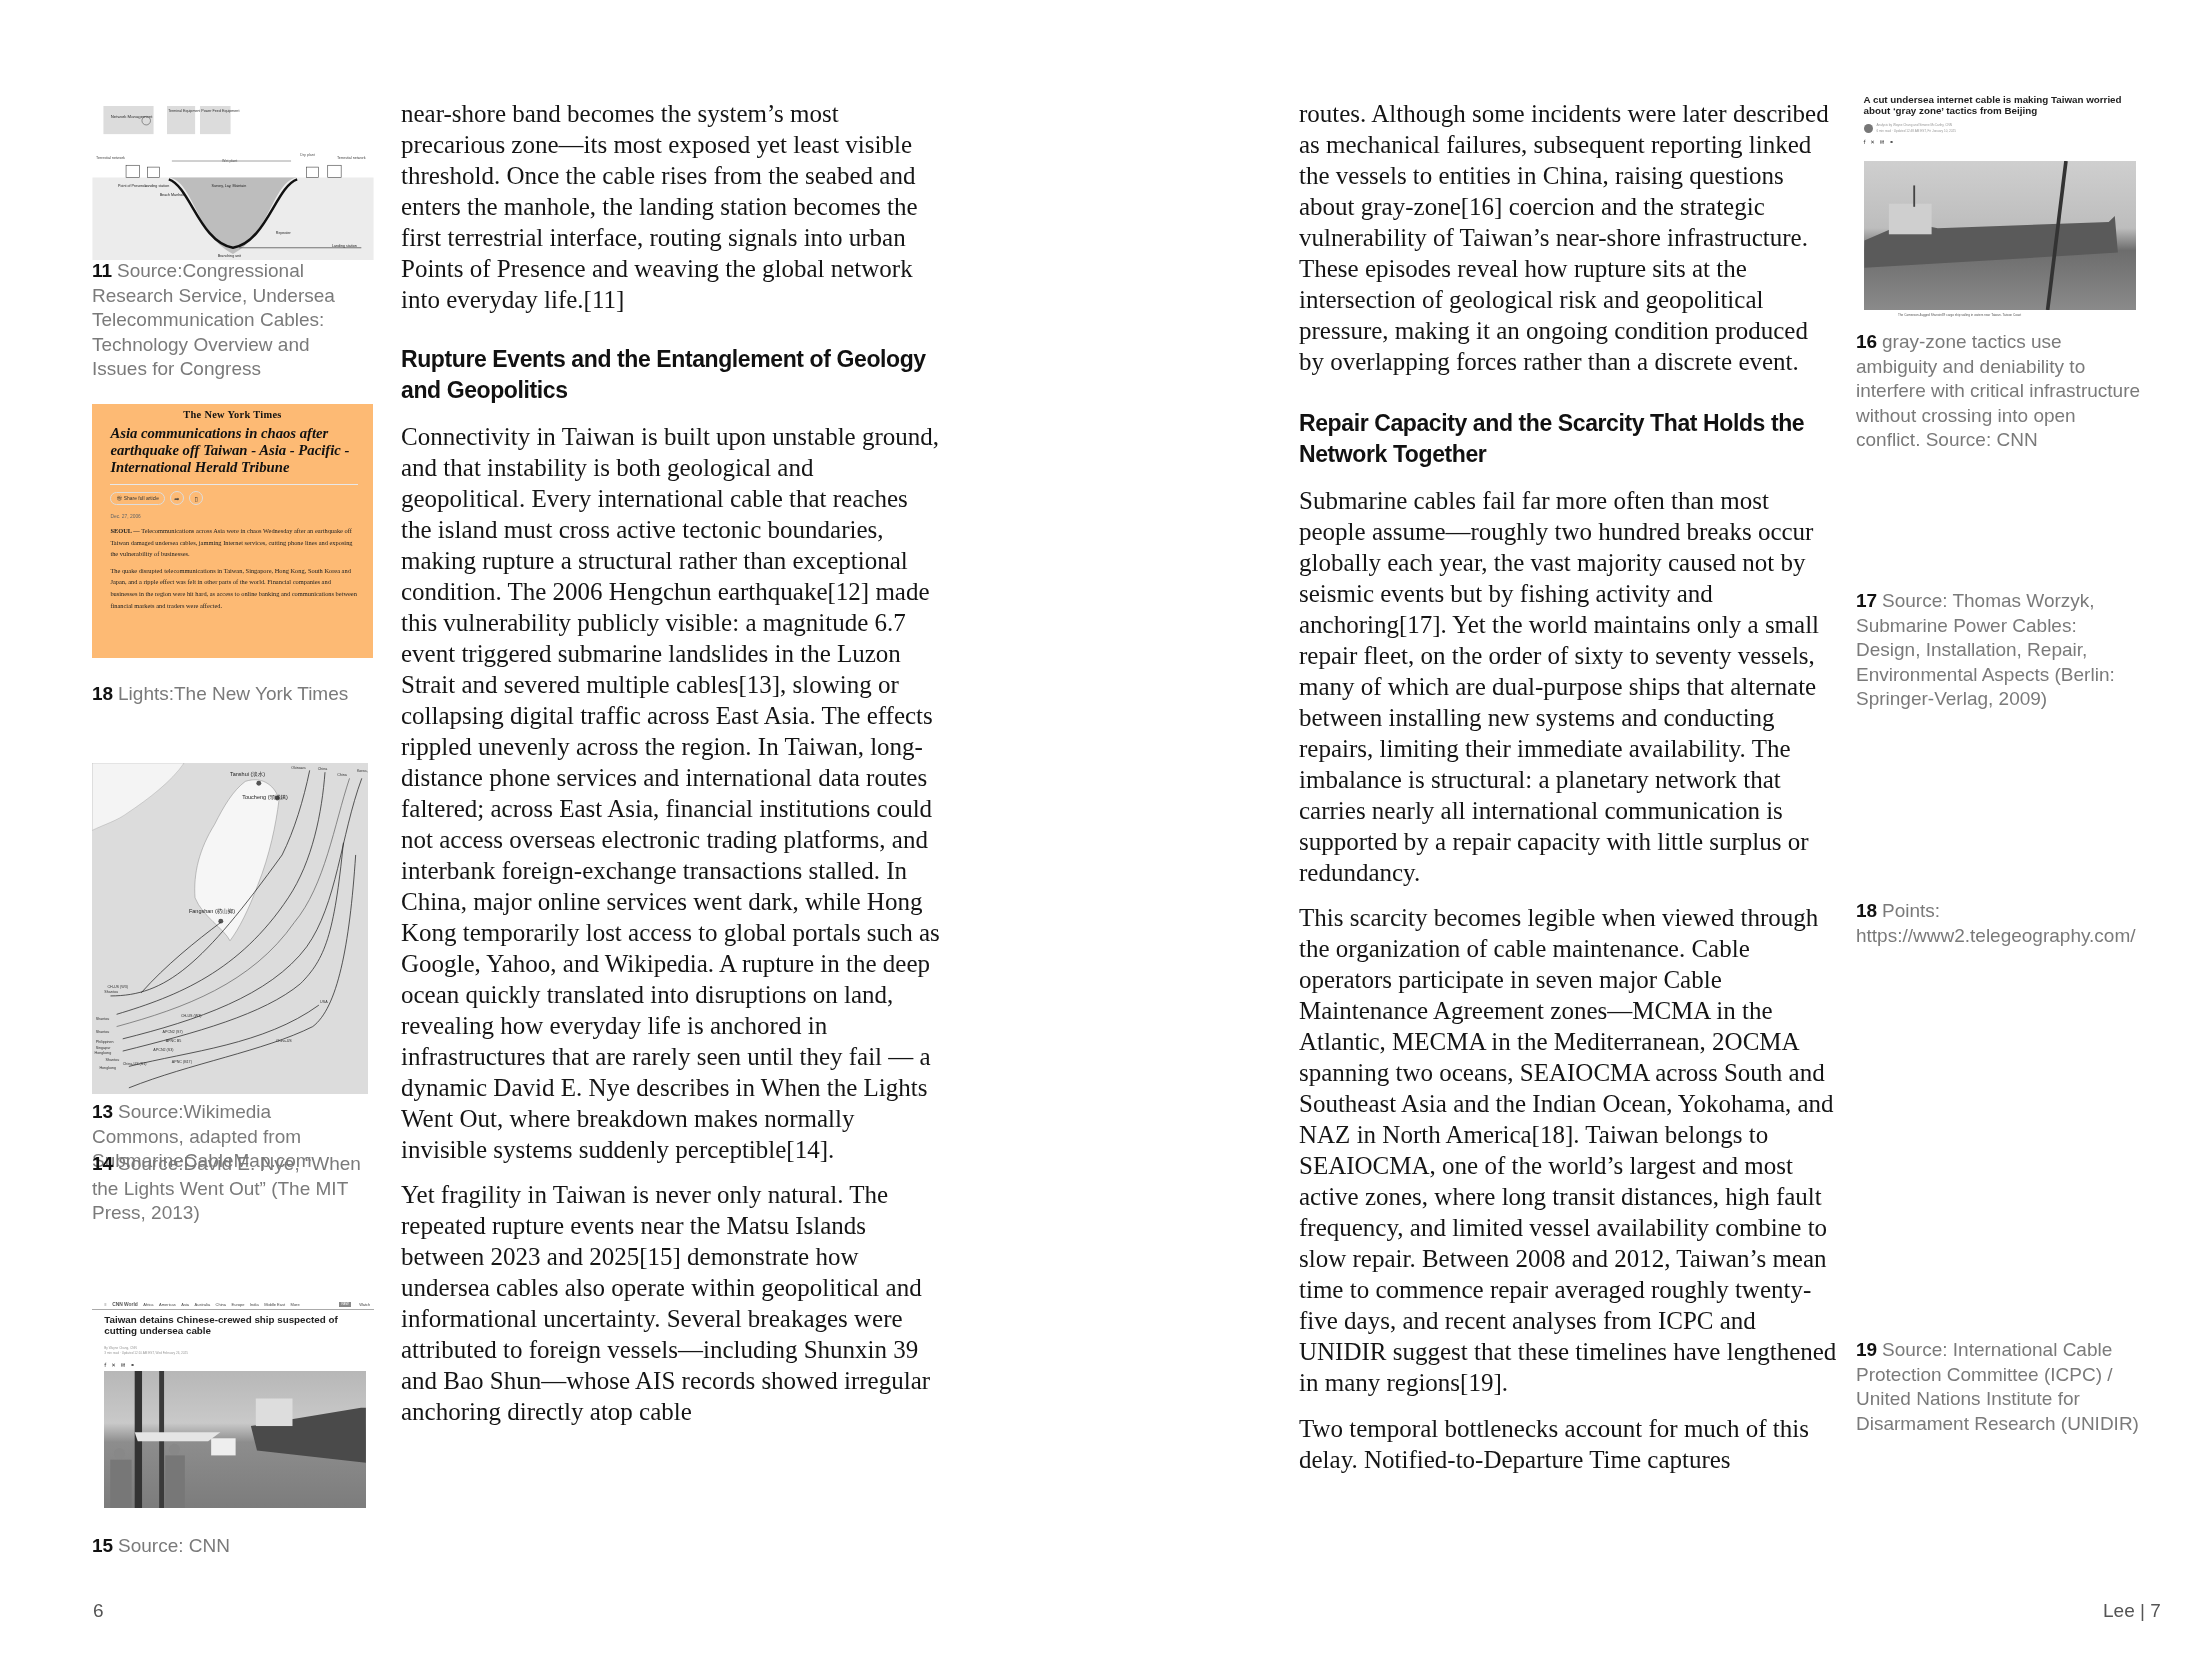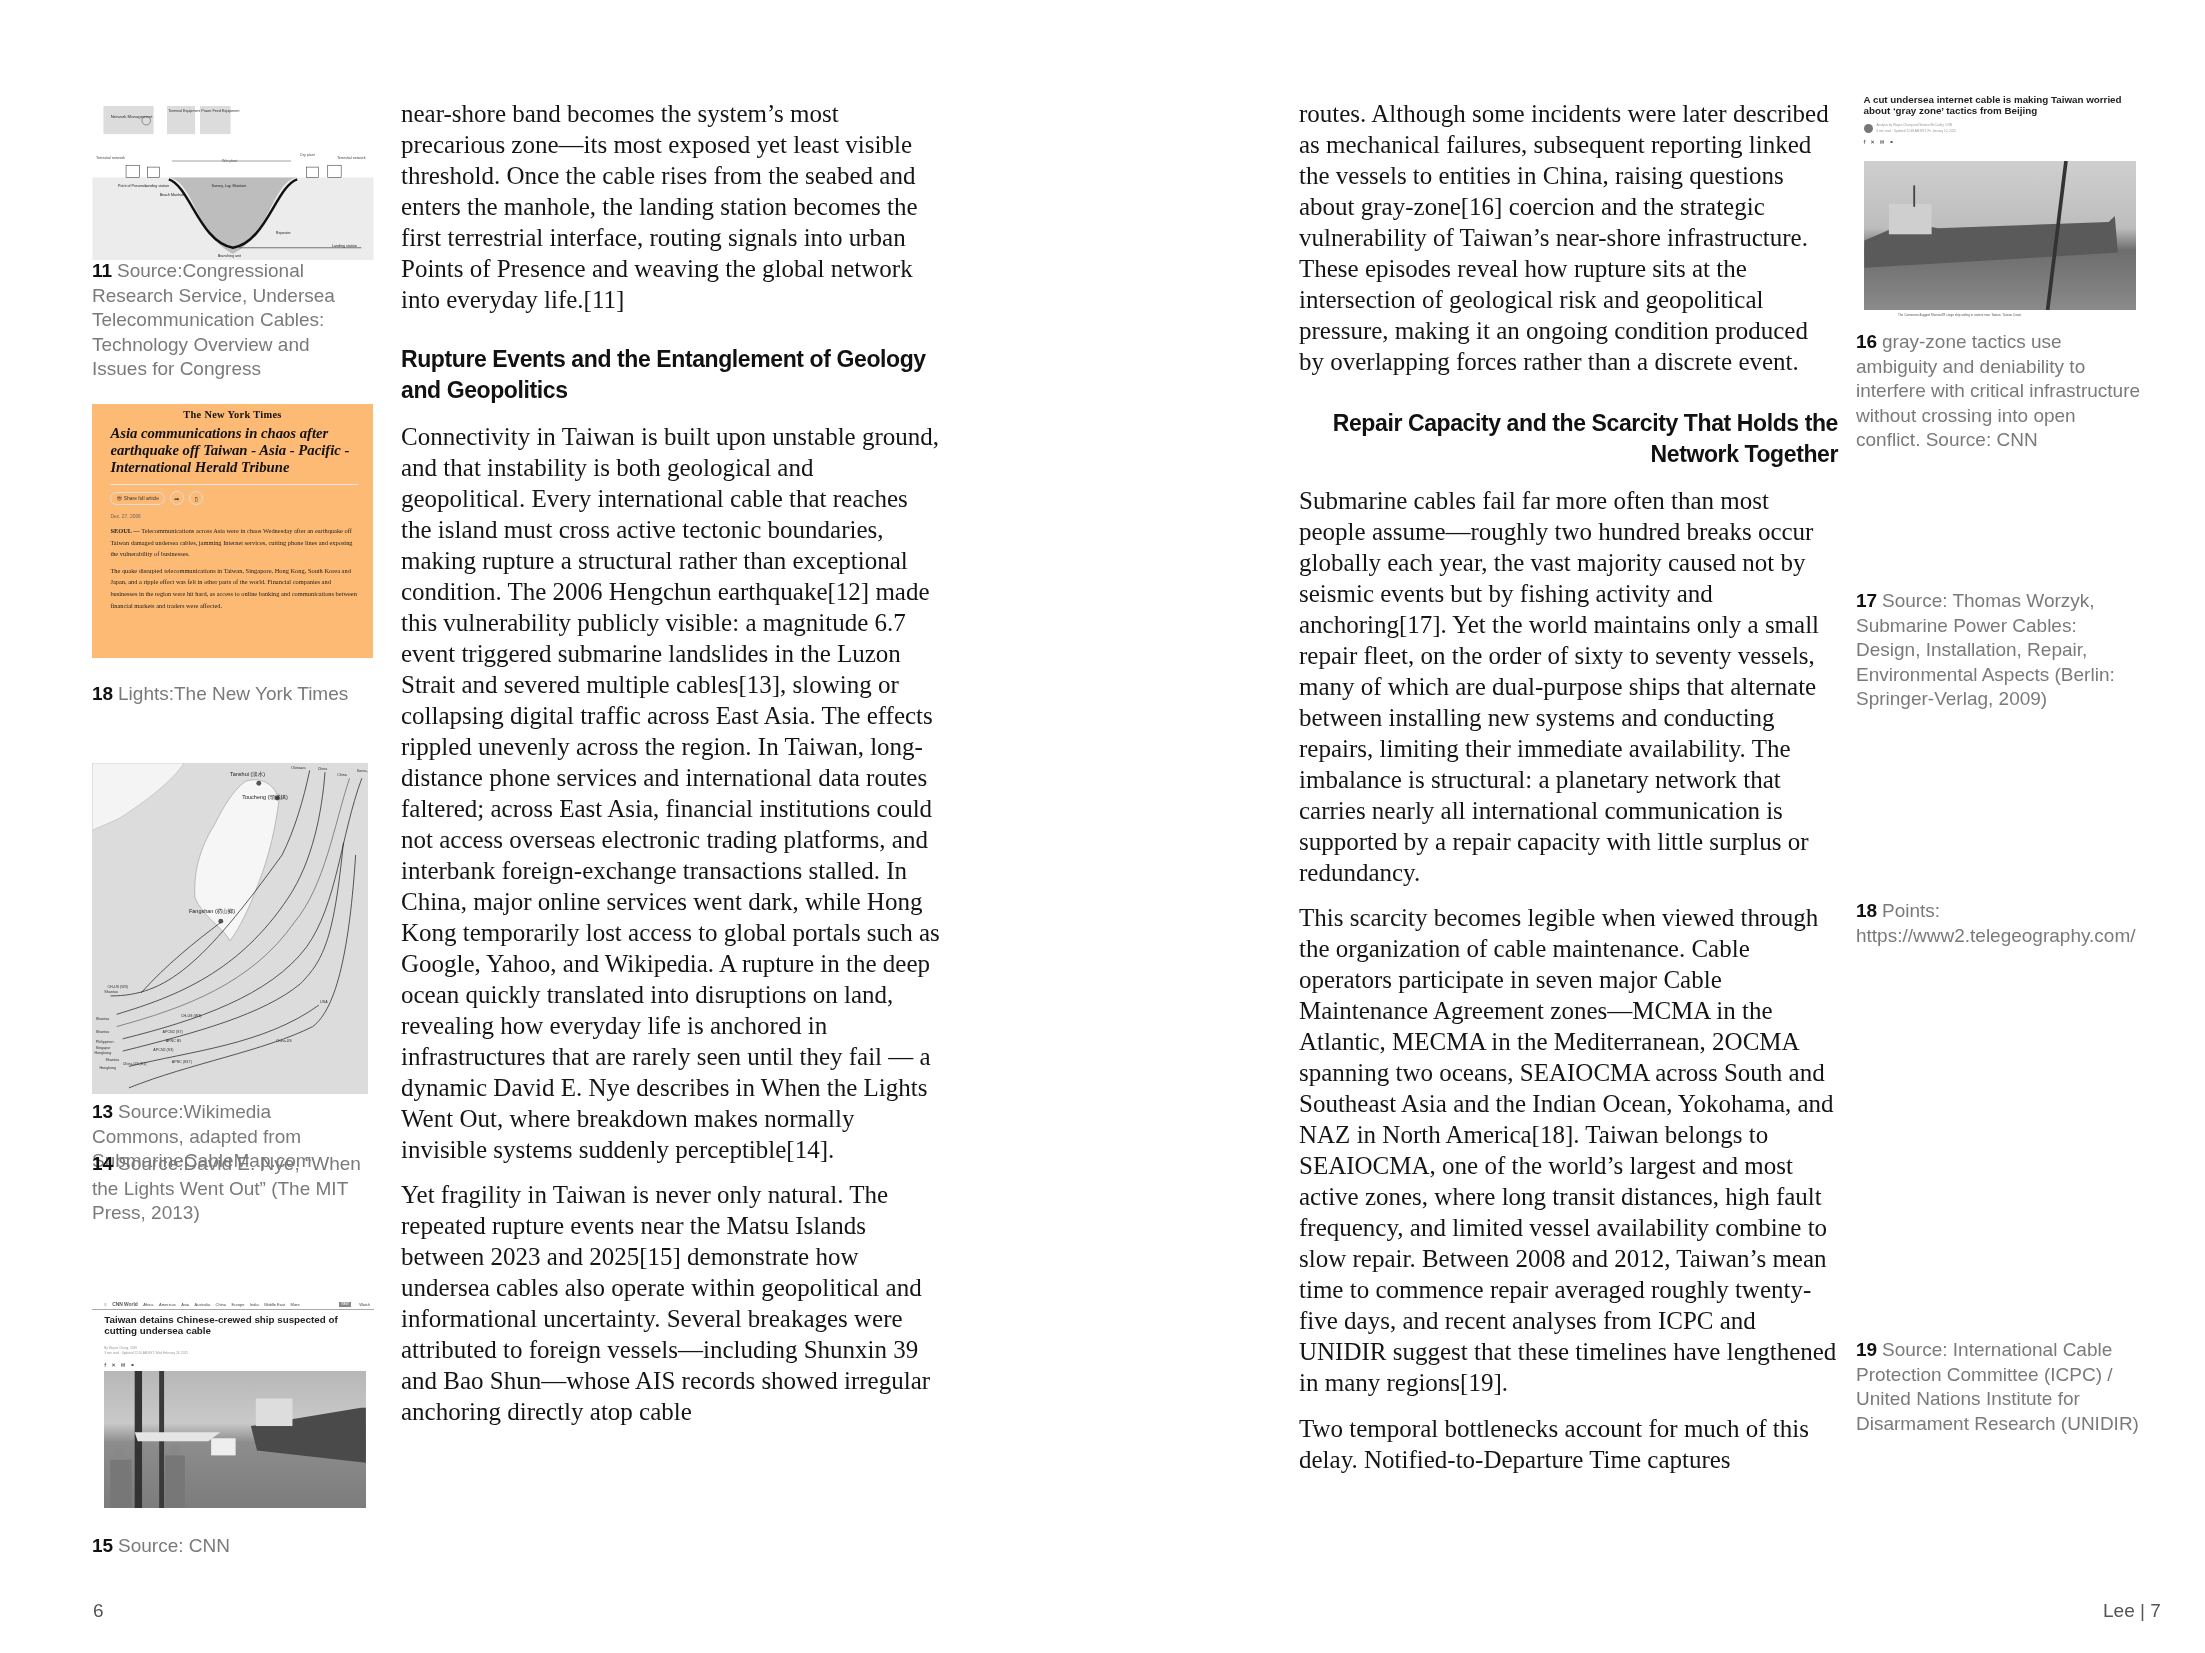--- a/index.html
+++ b/index.html
@@ -222,21 +222,21 @@
   <p>Connectivity in Taiwan is built upon unstable ground, and that instability is both geological and geopolitical. Every international cable that reaches the island must cross active tectonic boundaries, making rupture a structural rather than exceptional condition. The 2006 Hengchun earthquake[12] made this vulnerability publicly visible: a magnitude 6.7 event triggered submarine landslides in the Luzon Strait and severed multiple cables[13], slowing or collapsing digital traffic across East Asia. The effects rippled unevenly across the region. In Taiwan, long-distance phone services and international data routes faltered; across East Asia, financial institutions could not access overseas electronic trading platforms, and interbank foreign-exchange transactions stalled. In China, major online services went dark, while Hong Kong temporarily lost access to global portals such as Google, Yahoo, and Wikipedia. A rupture in the deep ocean quickly translated into disruptions on land, revealing how everyday life is anchored in infrastructures that are rarely seen until they fail — a dynamic David E. Nye describes in When the Lights Went Out, where breakdown makes normally invisible systems suddenly perceptible[14].</p>
   <p>Yet fragility in Taiwan is never only natural. The repeated rupture events near the Matsu Islands between 2023 and 2025[15] demonstrate how undersea cables also operate within geopolitical and informational uncertainty. Several breakages were attributed to foreign vessels—including Shunxin 39 and Bao Shun—whose AIS records showed irregular anchoring directly atop cable</p>
 </div>
 
 <div class="pagenum" style="left:93px;">6</div>
 
 <div class="page page-right"></div>
 
 <div class="body-col right-body">
   <p>routes. Although some incidents were later described as mechanical failures, subsequent reporting linked the vessels to entities in China, raising questions about gray-zone[16] coercion and the strategic vulnerability of Taiwan’s near-shore infrastructure. These episodes reveal how rupture sits at the intersection of geological risk and geopolitical pressure, making it an ongoing condition produced by overlapping forces rather than a discrete event.</p>
-  <h2 style="margin-top:31px;text-align:right;">Repair Capacity and the Scarcity That Holds the Network Together</h2>
+  <h2 style="margin-top:31px;">Repair Capacity and the Scarcity That Holds the Network Together</h2>
   <p>Submarine cables fail far more often than most people assume—roughly two hundred breaks occur globally each year, the vast majority caused not by seismic events but by fishing activity and anchoring[17]. Yet the world maintains only a small repair fleet, on the order of sixty to seventy vessels, many of which are dual-purpose ships that alternate between installing new systems and conducting repairs, limiting their immediate availability. The imbalance is structural: a planetary network that carries nearly all international communication is supported by a repair capacity with little surplus or redundancy.</p>
   <p>This scarcity becomes legible when viewed through the organization of cable maintenance. Cable operators participate in seven major Cable Maintenance Agreement zones—MCMA in the Atlantic, MECMA in the Mediterranean, 2OCMA spanning two oceans, SEAIOCMA across South and Southeast Asia and the Indian Ocean, Yokohama, and NAZ in North America[18]. Taiwan belongs to SEAIOCMA, one of the world’s largest and most active zones, where long transit distances, high fault frequency, and limited vessel availability combine to slow repair. Between 2008 and 2012, Taiwan’s mean time to commence repair averaged roughly twenty-five days, and recent analyses from ICPC and UNIDIR suggest that these timelines have lengthened in many regions[19].</p>
   <p>Two temporal bottlenecks account for much of this delay. Notified-to-Departure Time captures</p>
 </div>
 
 <div class="figure cnn2">
   <div class="hl2">A cut undersea internet cable is making Taiwan worried about ‘gray zone’ tactics from Beijing</div>
   <div class="by2">
     <div class="avatar"></div>
     <div class="bytext">

